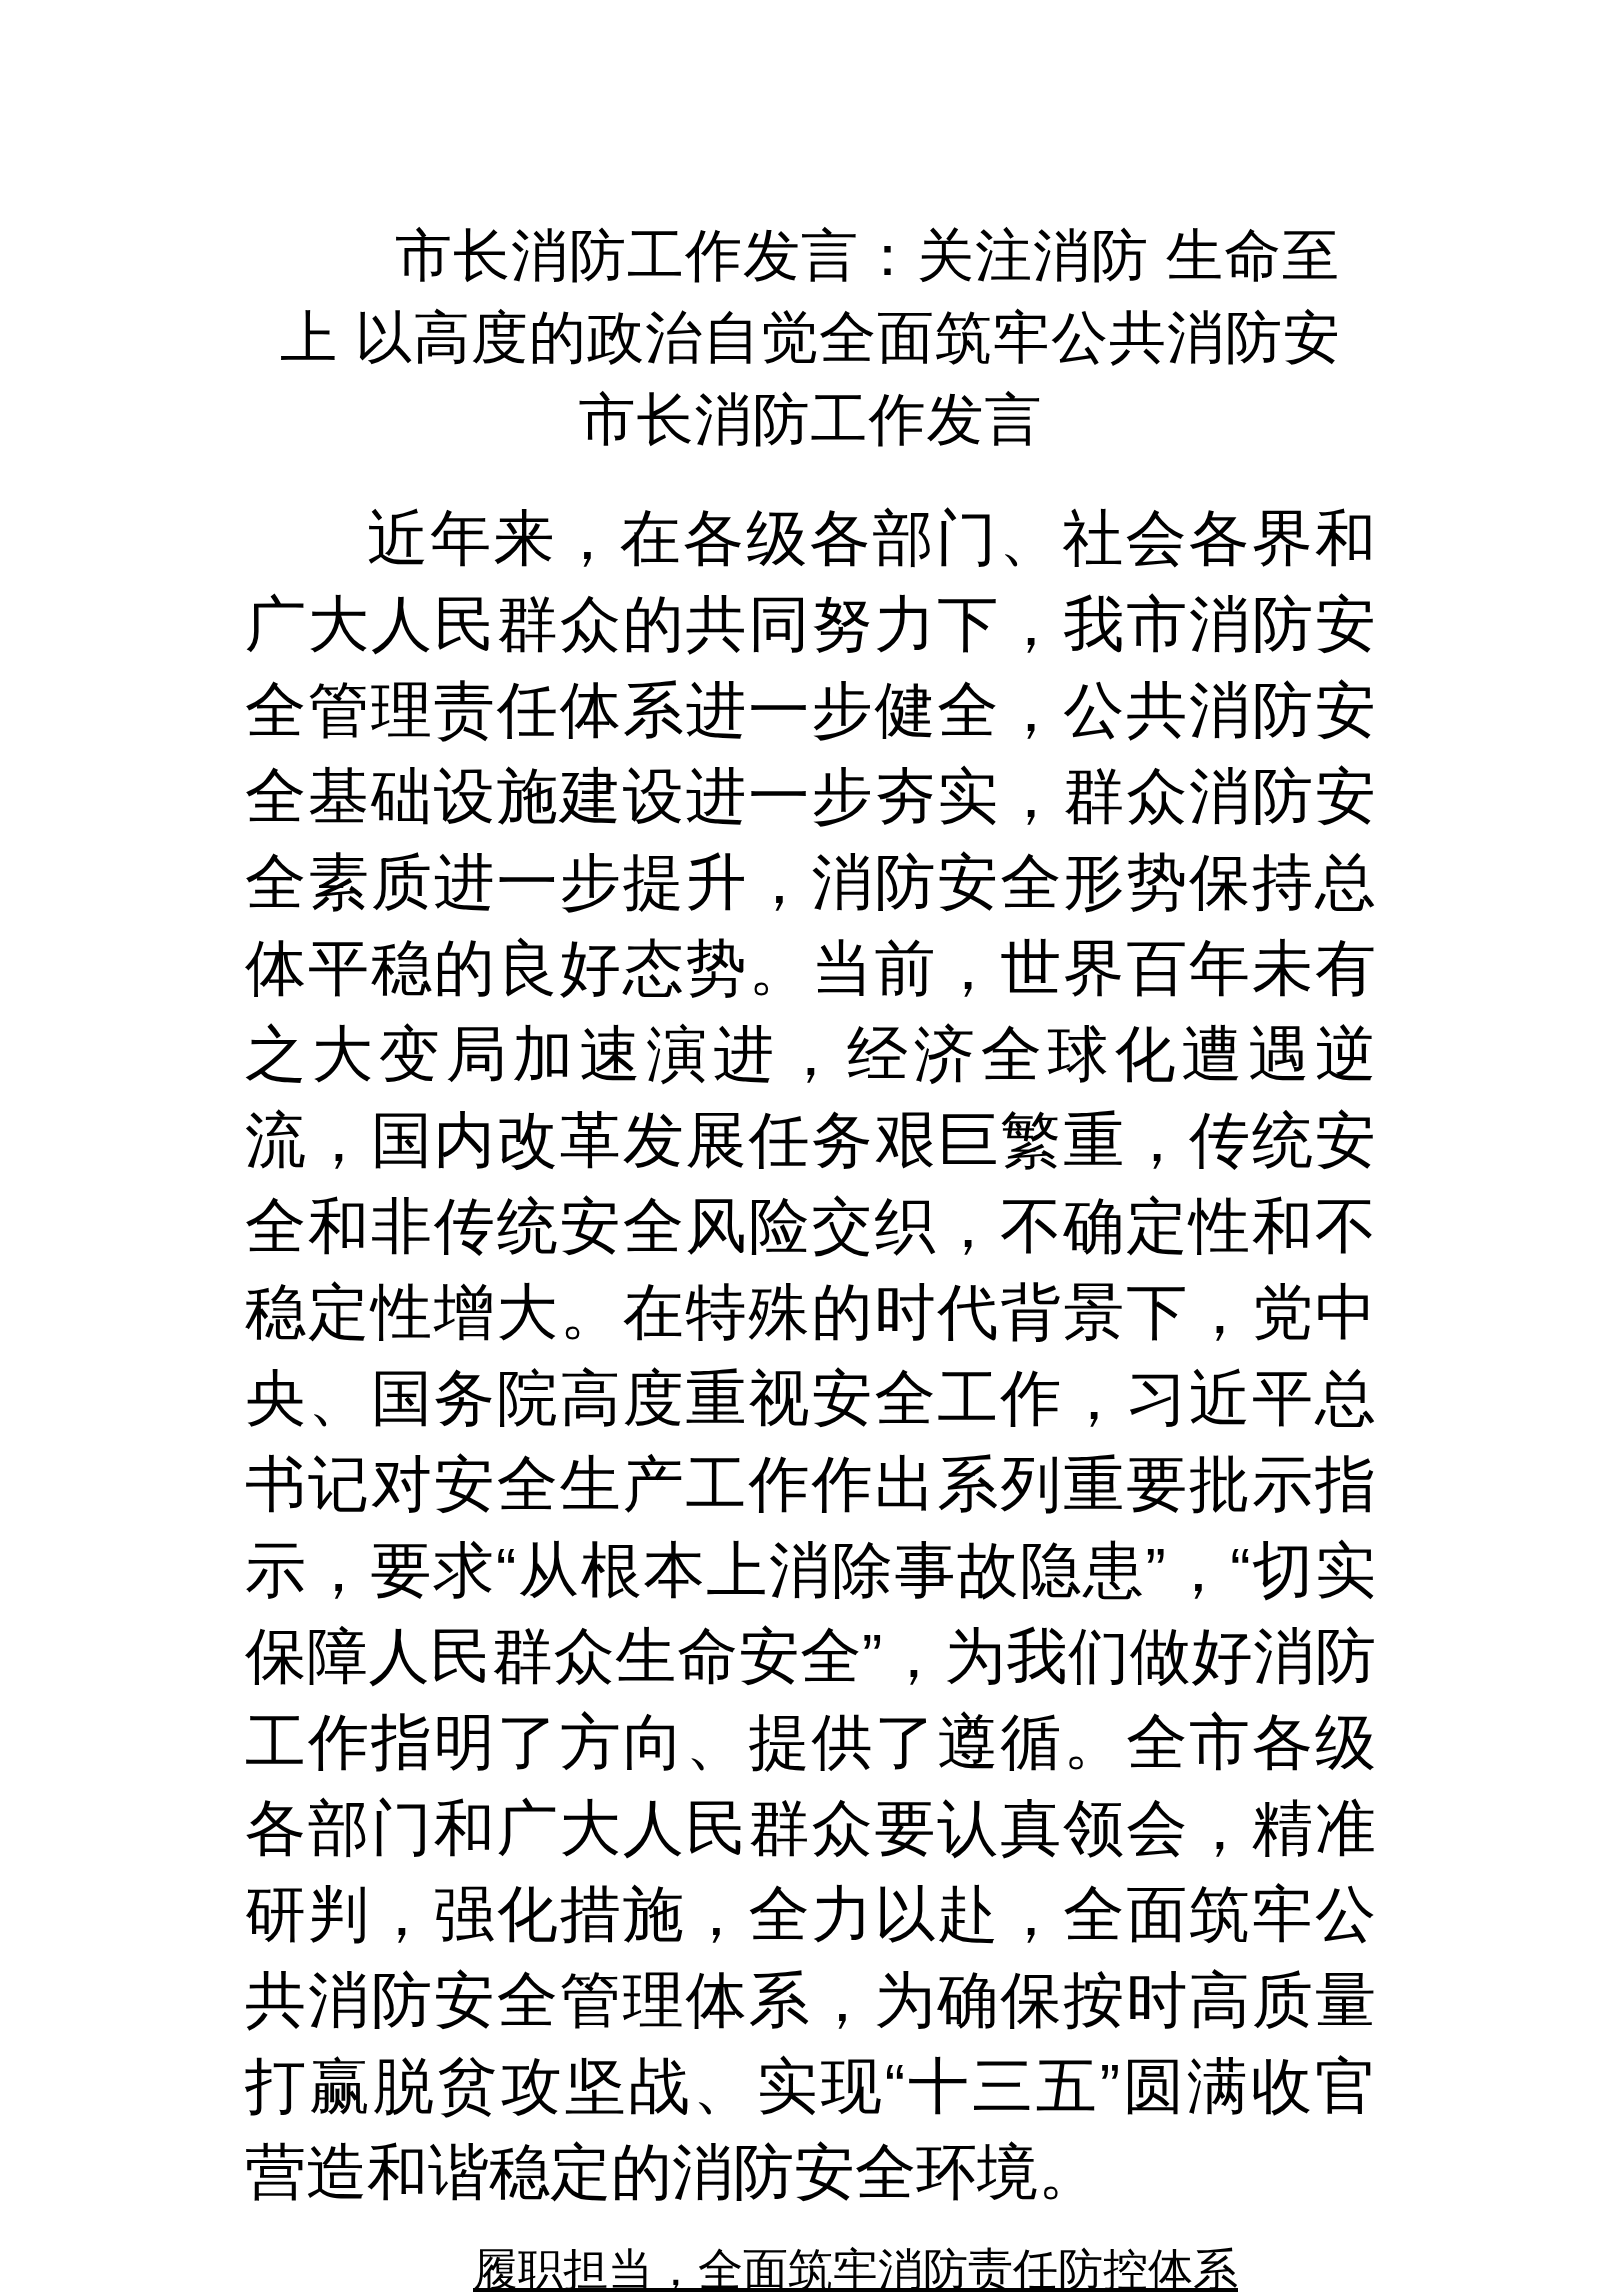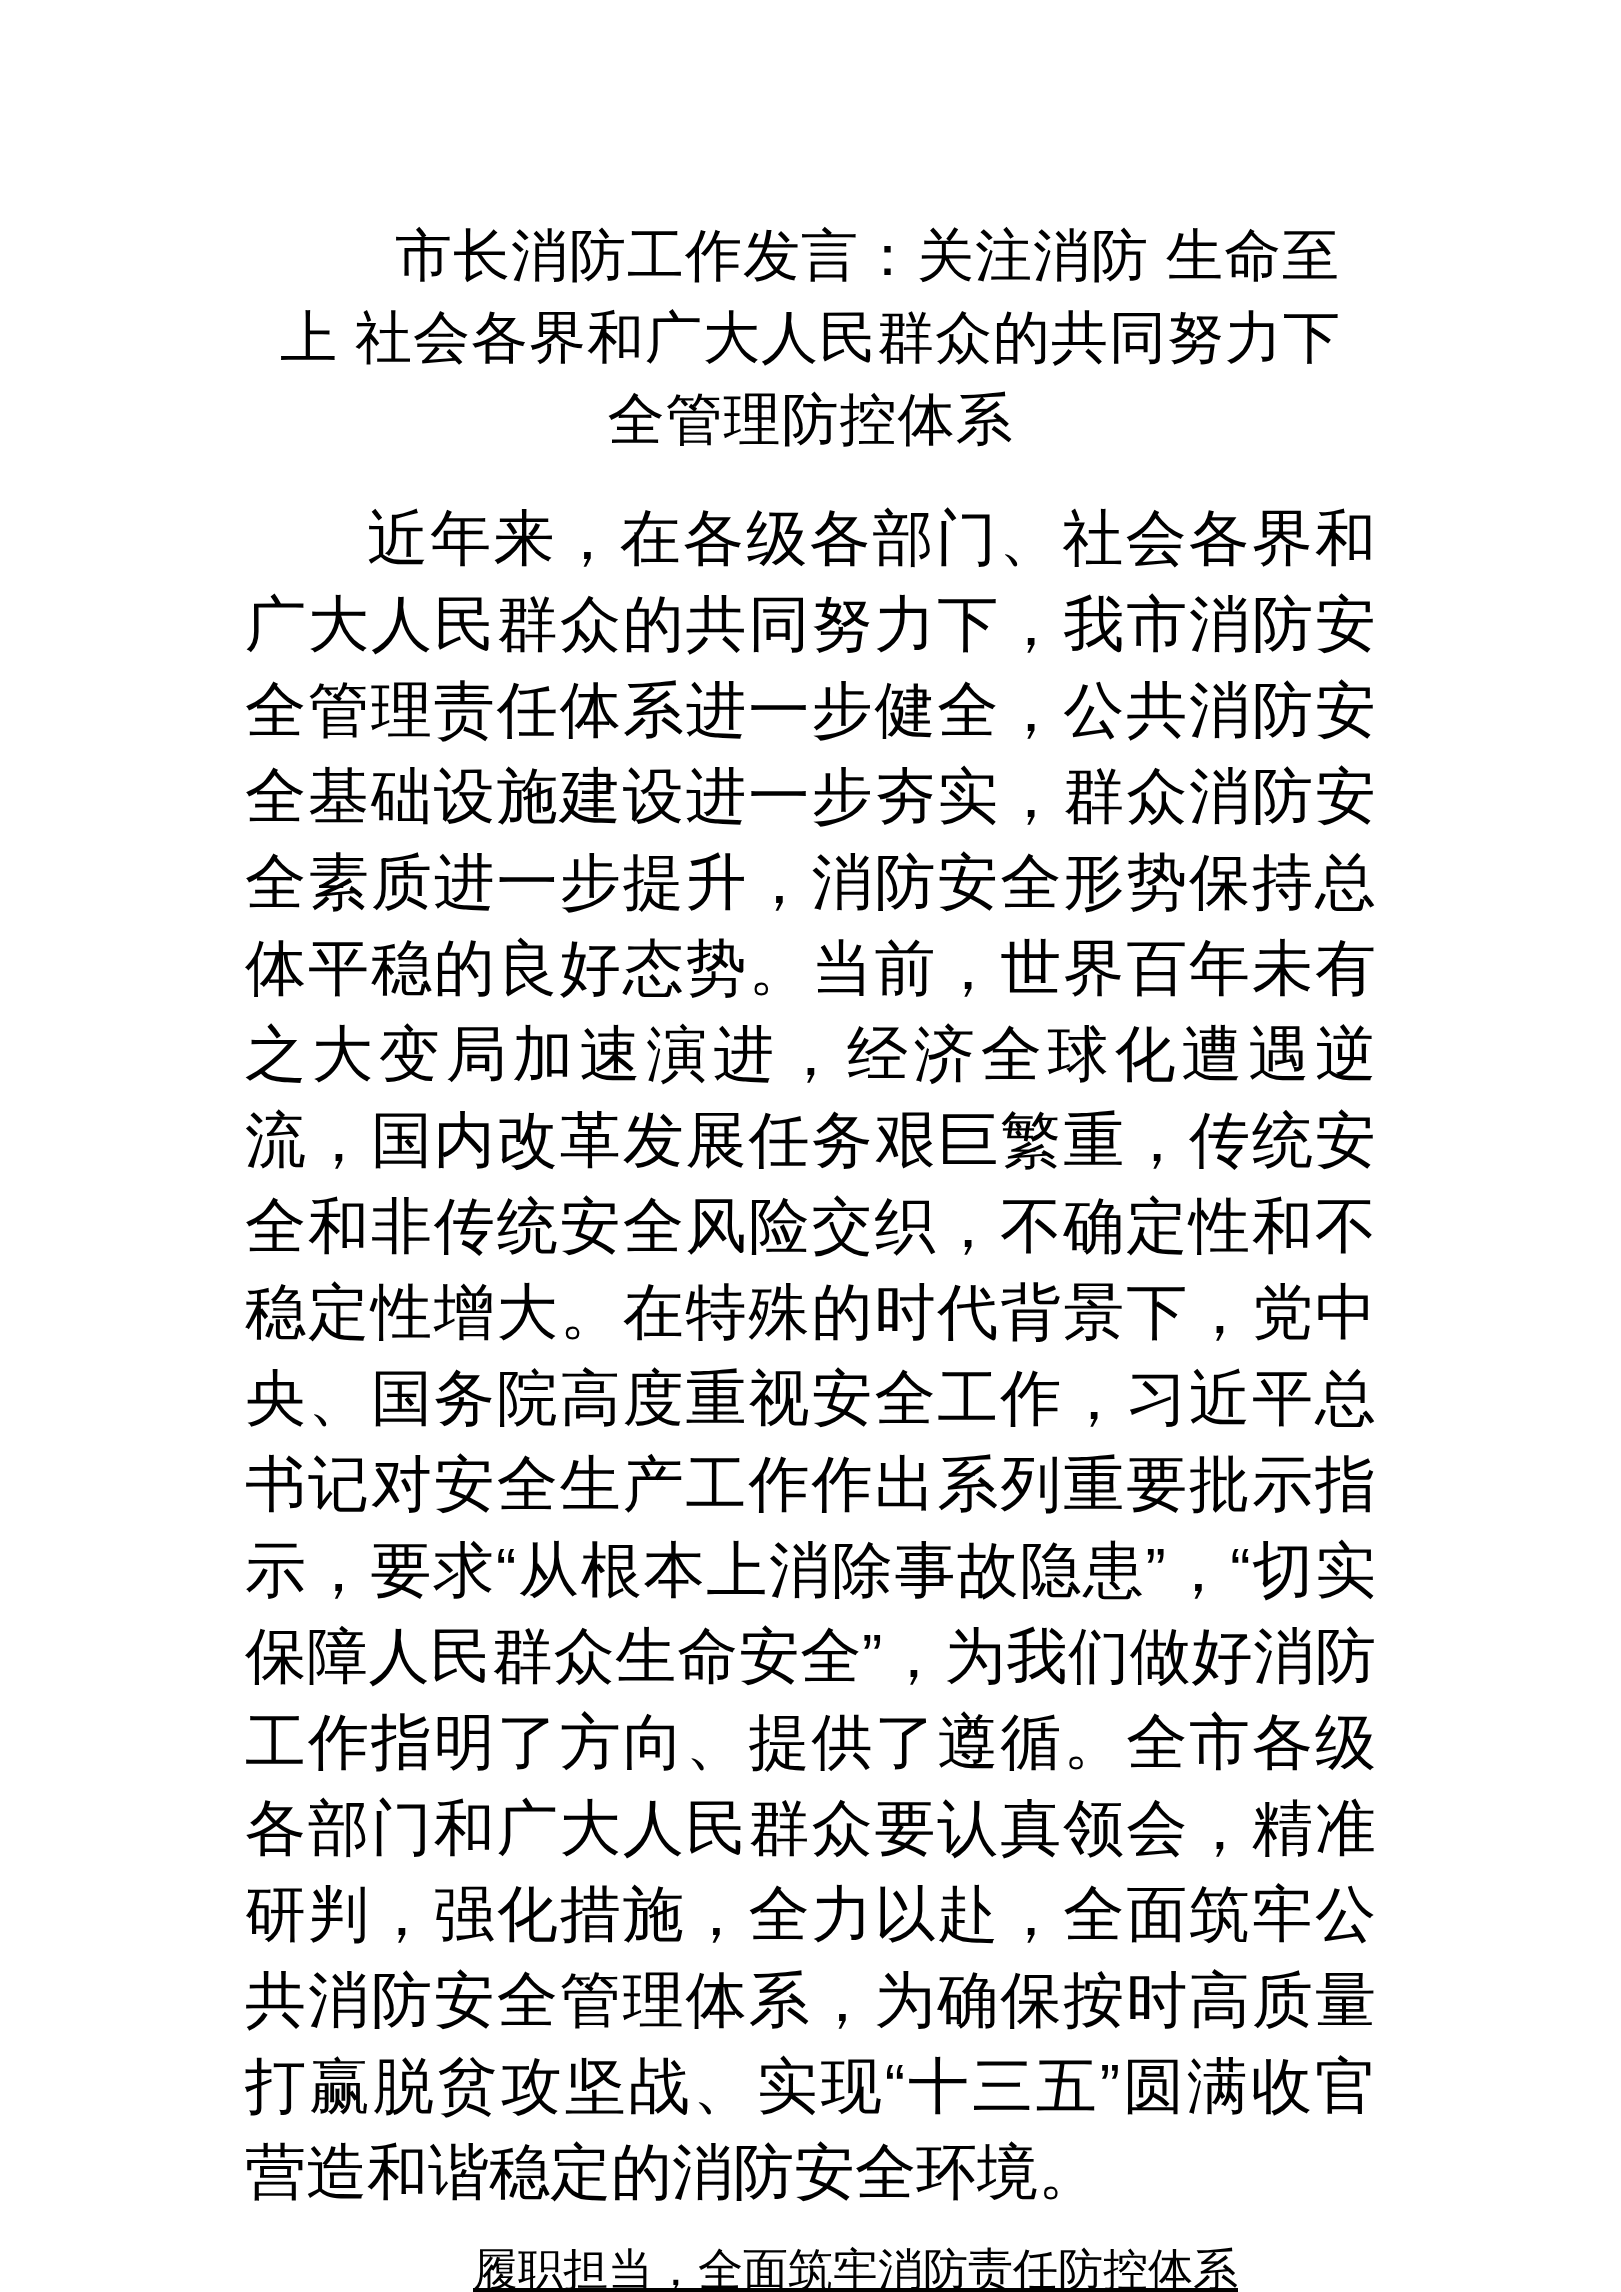--- a/index.html
+++ b/index.html
@@ -55,22 +55,22 @@
     text-decoration: underline;
   }
 </style>
 </head>
 <body>
 
 <div class="page">
 
   <h1 class="doc-title">
     <span class="title-line first">市长消防工作发言：关注消防 生命至</span>
-    <span class="title-line">上 社会各界和广大人民群众的共同努力下</span>
-    <span class="title-line">全管理防控体系</span>
+    <span class="title-line">上 以高度的政治自觉全面筑牢公共消防安</span>
+    <span class="title-line">市长消防工作发言</span>
   </h1>
 
   <p class="body-para">近年来，在各级各部门、社会各界和广大人民群众的共同努力下，我市消防安全管理责任体系进一步健全，公共消防安全基础设施建设进一步夯实，群众消防安全素质进一步提升，消防安全形势保持总体平稳的良好态势。当前，世界百年未有之大变局加速演进，经济全球化遭遇逆流，国内改革发展任务艰巨繁重，传统安全和非传统安全风险交织，不确定性和不稳定性增大。在特殊的时代背景下，党中央、国务院高度重视安全工作，习近平总书记对安全生产工作作出系列重要批示指示，要求“从根本上消除事故隐患”，“切实保障人民群众生命安全”，为我们做好消防工作指明了方向、提供了遵循。全市各级各部门和广大人民群众要认真领会，精准研判，强化措施，全力以赴，全面筑牢公共消防安全管理体系，为确保按时高质量打赢脱贫攻坚战、实现“十三五”圆满收官营造和谐稳定的消防安全环境。</p>
 
   <p class="section-heading">履职担当，全面筑牢消防责任防控体系</p>
 
 </div>
 
 
 </body></html>

